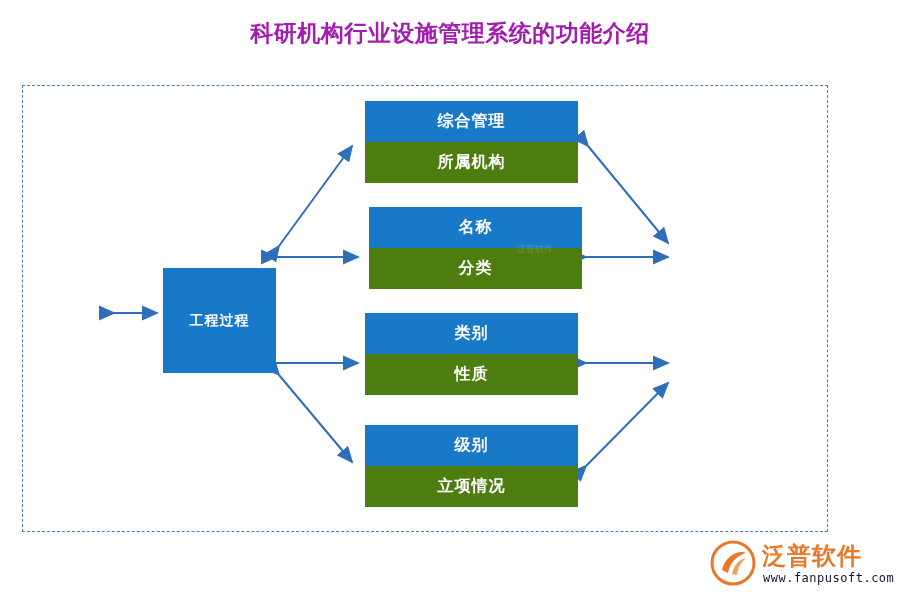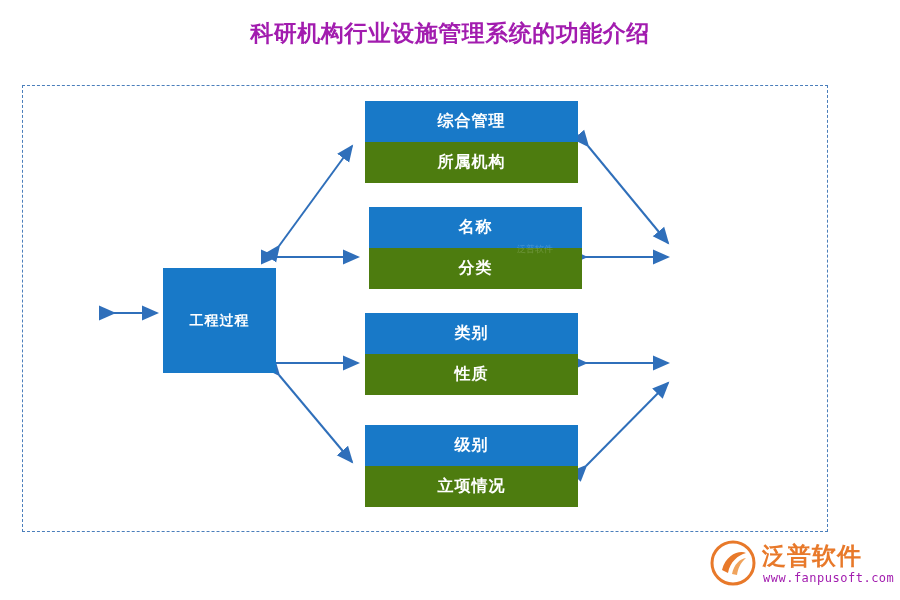--- a/index.html
+++ b/index.html
@@ -117,21 +117,21 @@
     font-weight: bold;
     color: #e8792a;
     letter-spacing: 1px;
     font-family: "DejaVu Sans", "Liberation Sans", sans-serif;
   }
   .logo-sub {
     position: absolute;
     left: 53px;
     top: 33px;
     font-size: 12px;
-    color: #a21caf;
+    color: #0f172a;
     font-family: "DejaVu Sans Mono", monospace;
     letter-spacing: 0.5px;
   }
 </style>
 </head>
 <body>
 
 <div class="page">
 
   <div class="title">科研机构行业设施管理系统的功能介绍</div>

